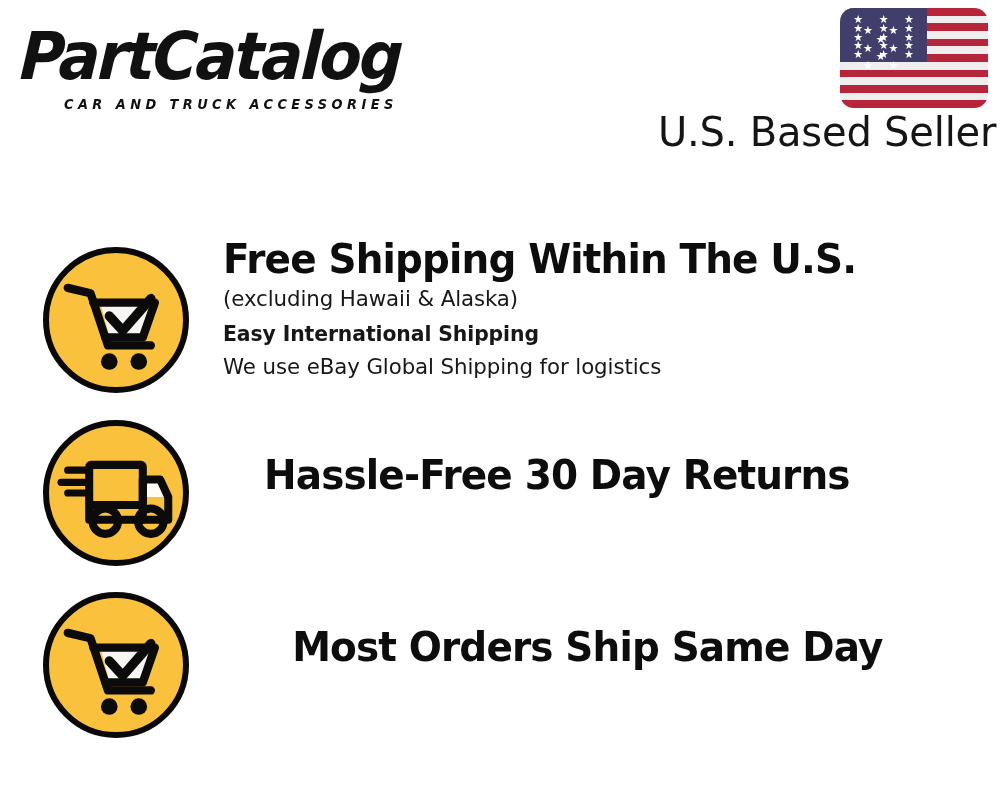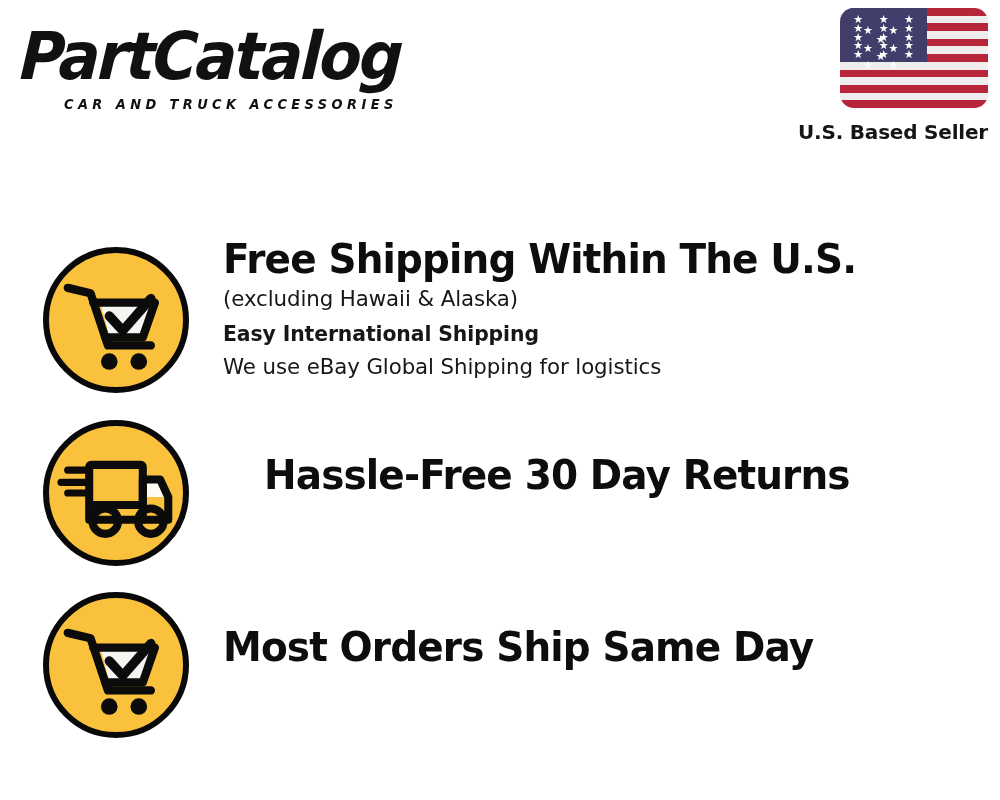--- a/index.html
+++ b/index.html
@@ -101,22 +101,22 @@
     font-size: 11px;
     line-height: 11px;
     letter-spacing: 6px;
     text-indent: 6px;
     font-family: "DejaVu Sans", sans-serif;
   }
   #us-seller-label {
     display: block;
     margin-top: 6px;
     font-family: "DejaVu Sans", sans-serif;
-    font-weight: 700;
-    font-size: 20px;
+    font-weight: 400;
+    font-size: 40px;
     line-height: 36px;
     color: #151515;
     letter-spacing: -0.2px;
     white-space: nowrap;
     text-align: right;
   }
 
   
   #features {
     position: absolute;
@@ -124,21 +124,21 @@
     top: 225px;
     width: 1000px;
   }
   .feature-row {
     position: absolute;
     left: 0;
     width: 1000px;
   }
   #feature-row-0 { top: 0px;   height: 195px; }
   #feature-row-1 { top: 173px; height: 172px; }
-  #feature-row-2 { top: 345px; height: 175px; }
+  #feature-row-2 { top: 345px; height: 175px; text-align: center; }
 
   .badge {
     position: absolute;
     left: 43px;
     width: 146px;
     height: 146px;
     border-radius: 50%;
     background: #f9c13c;
     border: 6px solid #090909;
     box-sizing: border-box;

